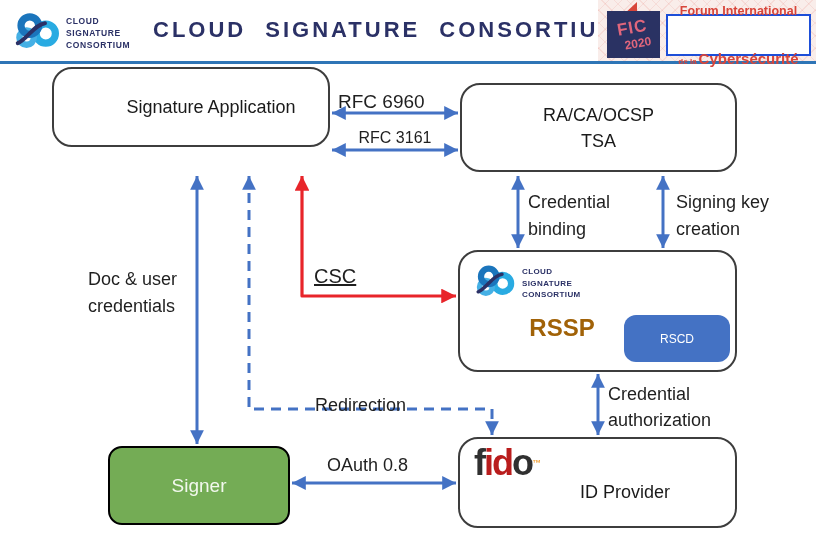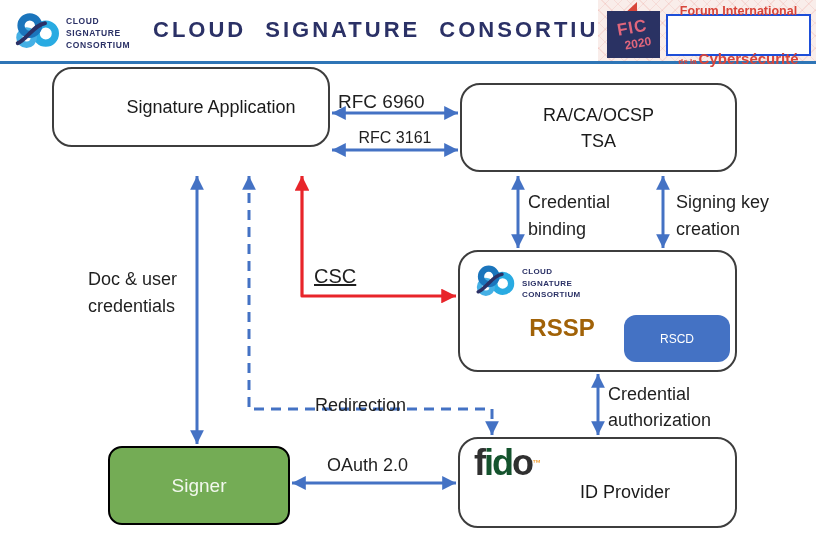--- a/index.html
+++ b/index.html
@@ -42,21 +42,21 @@
   .n-rssp{left:458px;top:250px;width:279px;height:122px;display:block;}
   .n-idp{left:458px;top:437px;width:279px;height:91px;display:block;}
   .n-signer{left:108px;top:446px;width:182px;height:79px;background:#74AC55;border:2px solid #000000;border-radius:14px;
             color:#f2f8ee;font-size:19px;}
   .rssp-logo{position:absolute;left:14px;top:11px;width:42px;height:38px;}
   .rssp-logo-text{position:absolute;left:62px;top:14px;color:#2B3166;font-size:8px;font-weight:bold;line-height:11.5px;letter-spacing:.4px;white-space:pre-line;text-align:left;}
   .rssp-label{position:absolute;left:50px;top:63px;width:104px;text-align:center;font-size:24px;font-weight:600;color:#a16207;}
   .rscd{position:absolute;left:164px;top:63px;width:106px;height:47px;background:#4472C4;border-radius:12px;
         display:flex;align-items:center;justify-content:center;color:#ffffff;font-size:12px;}
   .fido{position:absolute;left:14px;top:2px;font-size:36px;font-weight:800;letter-spacing:-2px;line-height:44px;white-space:nowrap;}
-  .fido .dk{color:#303030;} .fido .gd{color:#14532d;}
+  .fido .dk{color:#303030;} .fido .gd{color:#b91c1c;}
   .fido .tm{font-size:9px;color:#F2A33C;vertical-align:top;letter-spacing:0;}
   .idp-label{position:absolute;left:90px;top:40px;width:150px;text-align:center;font-size:18px;color:#1a1a1a;}
 
   
   .lbl{position:absolute;color:#1f1f1f;font-size:18px;line-height:27px;white-space:pre-line;z-index:3;}
   .l-rfc6960{left:338px;top:88px;width:114px;text-align:left;font-size:19px;}
   .l-rfc3161{left:338px;top:124px;width:114px;text-align:center;font-size:16px;}
   .l-credbind{left:528px;top:189px;}
   .l-signkey{left:676px;top:189px;}
   .l-docuser{left:88px;top:266px;}
@@ -172,15 +172,15 @@
   <div class="lbl l-credbind">Credential
 binding</div>
   <div class="lbl l-signkey">Signing key
 creation</div>
   <div class="lbl l-docuser">Doc &amp; user
 credentials</div>
   <div class="lbl l-csc">CSC</div>
   <div class="lbl l-redir">Redirection</div>
   <div class="lbl l-credauth">Credential
 authorization</div>
-  <div class="lbl l-oauth">OAuth 2.0</div>
+  <div class="lbl l-oauth">OAuth 0.8</div>
 
 </div>
 
 </body></html>

